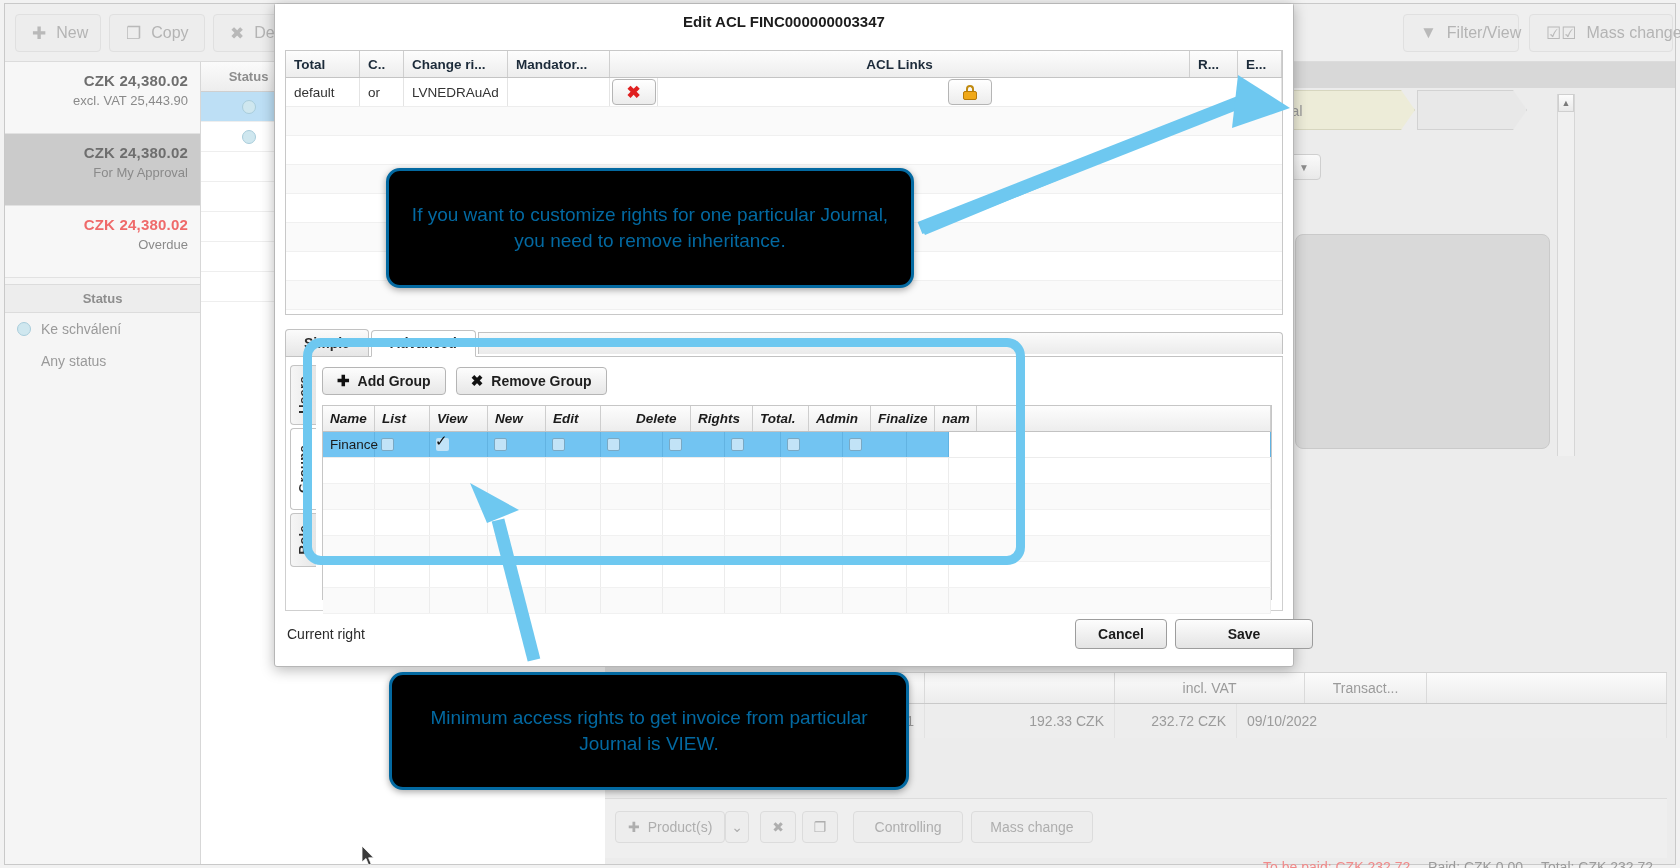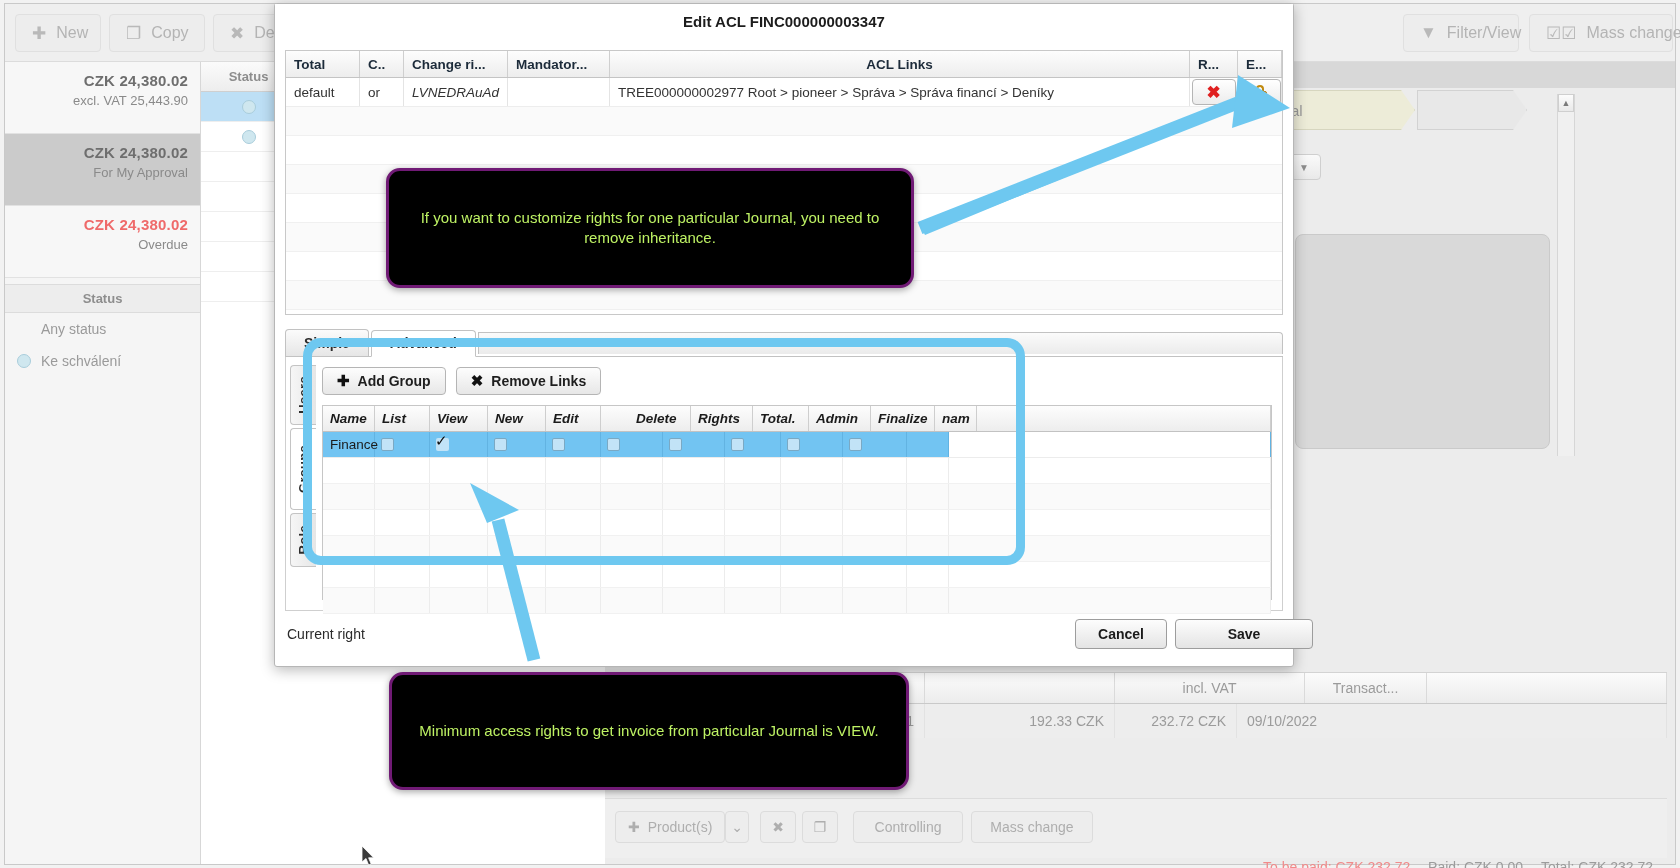--- a/index.html
+++ b/index.html
@@ -308,26 +308,26 @@
     position:absolute; top:615px; height:30px; width:92px;
     border-radius:4px; border:1px solid #9d9d9d;
     background:linear-gradient(#fdfdfd,#e4e4e4);
     font-size:14px; font-weight:bold; color:#1a1a1a;
     display:flex; align-items:center; justify-content:center;
   }
 
   
   .callout {
     position:absolute;
-    background:#000000; color:#bef264;
-    border:3px solid #701a75;
+    background:#000000; color:#0369a1;
+    border:3px solid #0369a1;
     border-radius:14px;
     box-shadow:0 2px 7px rgba(0,0,0,.35);
     display:flex; align-items:center; justify-content:center; text-align:center;
-    font-size:15px; line-height:1.35;
+    font-size:19px; line-height:1.35;
     padding:10px 22px;
   }
   .hl-box {
     position:absolute;
     border:9px solid #6ec8f0;
     border-radius:18px;
     pointer-events:none;
   }
   svg.anno { position:absolute; left:0; top:0; width:1680px; height:868px; pointer-events:none; }
   .cursor { position:absolute; width:14px; height:20px; }
@@ -369,26 +369,26 @@
       <div class="kpi pad selected">
         <div class="amount">CZK 24,380.02</div>
         <div class="sub">For My Approval</div>
       </div>
       <div class="kpi pad">
         <div class="amount red">CZK 24,380.02</div>
         <div class="sub">Overdue</div>
       </div>
       <div class="panel-head">Status</div>
       <div class="status-item">
+        <span class="radio-dot"></span>
+        <span>Ke schválení</span>
+      </div>
+      <div class="status-item">
         <span style="width:14px;display:inline-block;"></span>
         <span>Any status</span>
-      </div>
-      <div class="status-item">
-        <span class="radio-dot"></span>
-        <span>Ke schválení</span>
       </div>
     </div>
 
     <div class="grid-area">
       <div class="grid-col-head">Status</div>
       <div class="grid-row sel" style="top:30px;">
         <span class="radio-dot"></span>
       </div>
       <div class="grid-row" style="top:60px;">
         <span class="radio-dot"></span>
@@ -478,23 +478,22 @@
       <div class="th left" style="width:104px;">Change ri...</div>
       <div class="th left" style="width:102px;">Mandator...</div>
       <div class="th" style="width:580px;">ACL Links</div>
       <div class="th left" style="width:48px;">R...</div>
       <div class="th left" style="flex:1;">E...</div>
     </div>
 
     <div class="acl-row">
       <div class="td" style="width:74px;">default</div>
       <div class="td" style="width:44px;">or</div>
-      <div class="td" style="width:104px;font-style:italic;">LVNEDRAuAd</div>
+      <div class="td" style="width:104px;">LVNEDRAuAd</div>
       <div class="td" style="width:102px;"></div>
-      <div class="td" style="width:580px;">TREE000000002977 Root &gt; pioneer &gt; Správa &gt; Správa financí &gt; Deníky</div>
       <div class="td center" style="width:48px;">
         <div class="cellbtn">
           <span class="x-red">✖</span>
         </div>
       </div>
       <div class="td center" style="flex:1;">
         <div class="cellbtn">
           <span class="lock">
             <span class="shack"></span>
               <span class="body"></span>
@@ -535,21 +534,21 @@
       </div>
     </div>
 
     <div class="grid-btns">
       <div class="gbtn">
         <span class="ic">✚</span>
         <span>Add Group</span>
       </div>
       <div class="gbtn">
         <span class="ic">✖</span>
-        <span>Remove Links</span>
+        <span>Remove Group</span>
       </div>
     </div>
 
     <div class="perm-grid">
       <div class="pg-head">
         <div class="th" style="width:52px;">Name</div>
         <div class="th" style="width:55px;">List</div>
         <div class="th" style="width:58px;">View</div>
         <div class="th" style="width:58px;">New</div>
         <div class="th" style="width:55px;">Edit</div>

